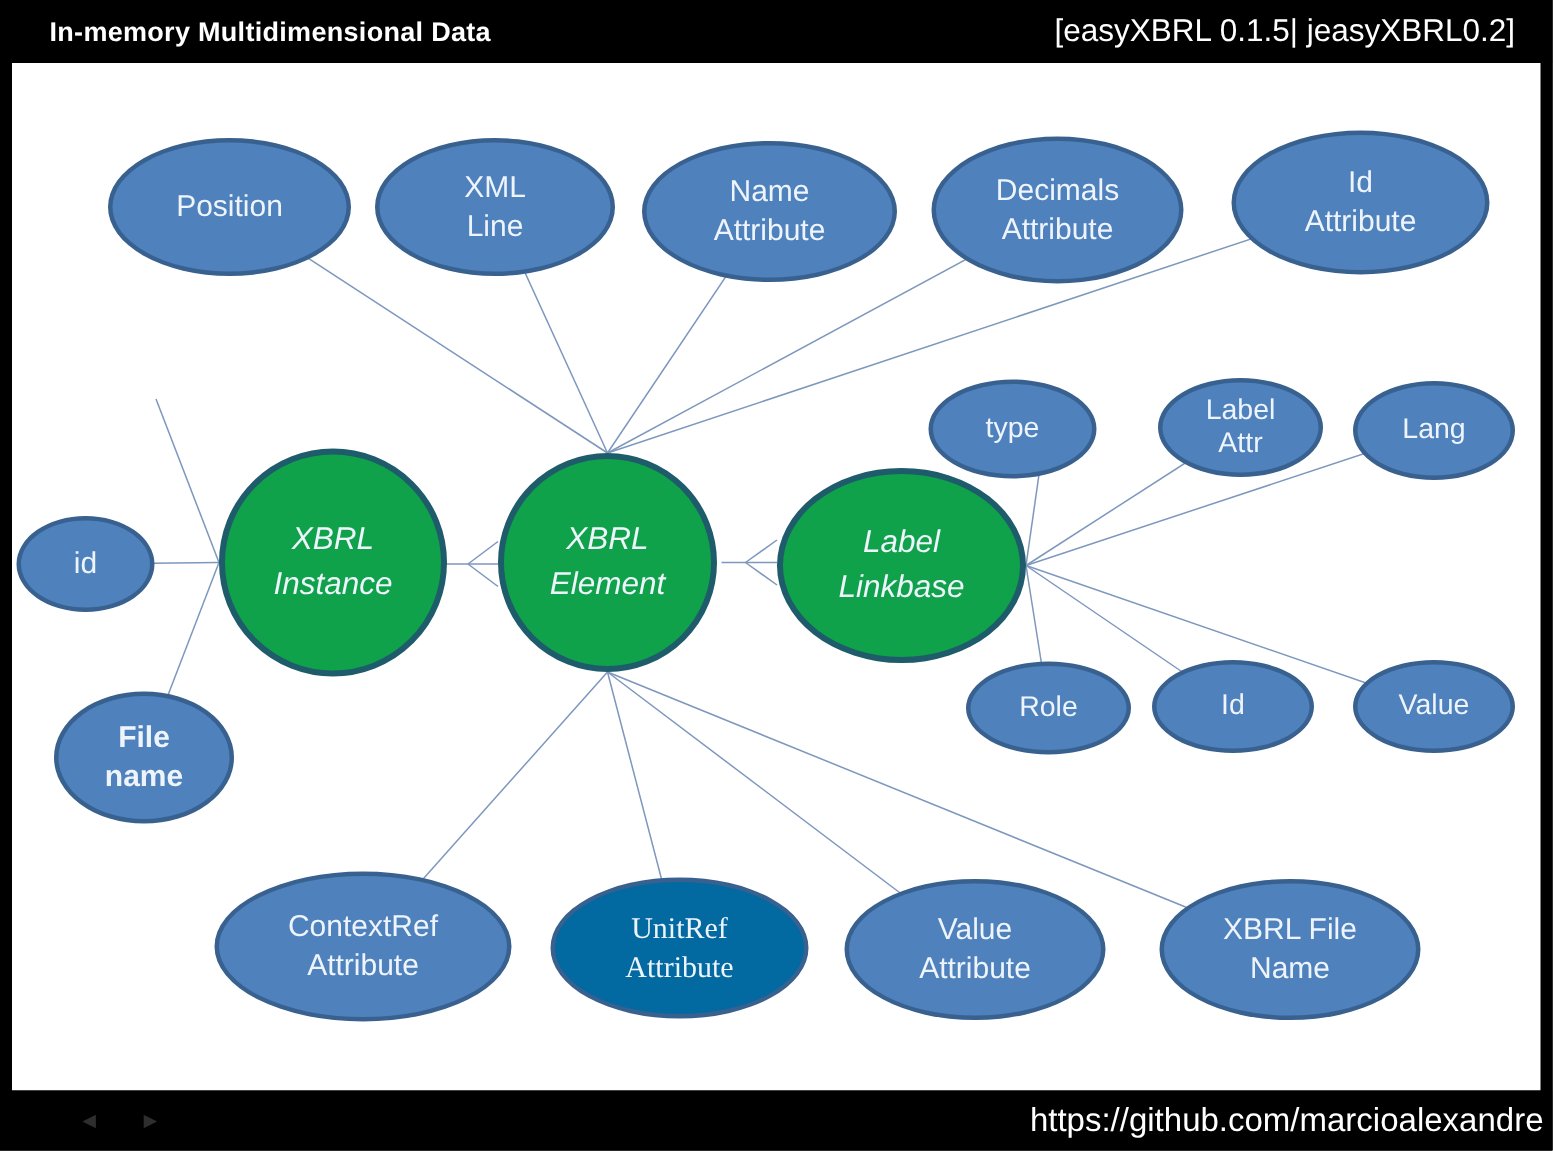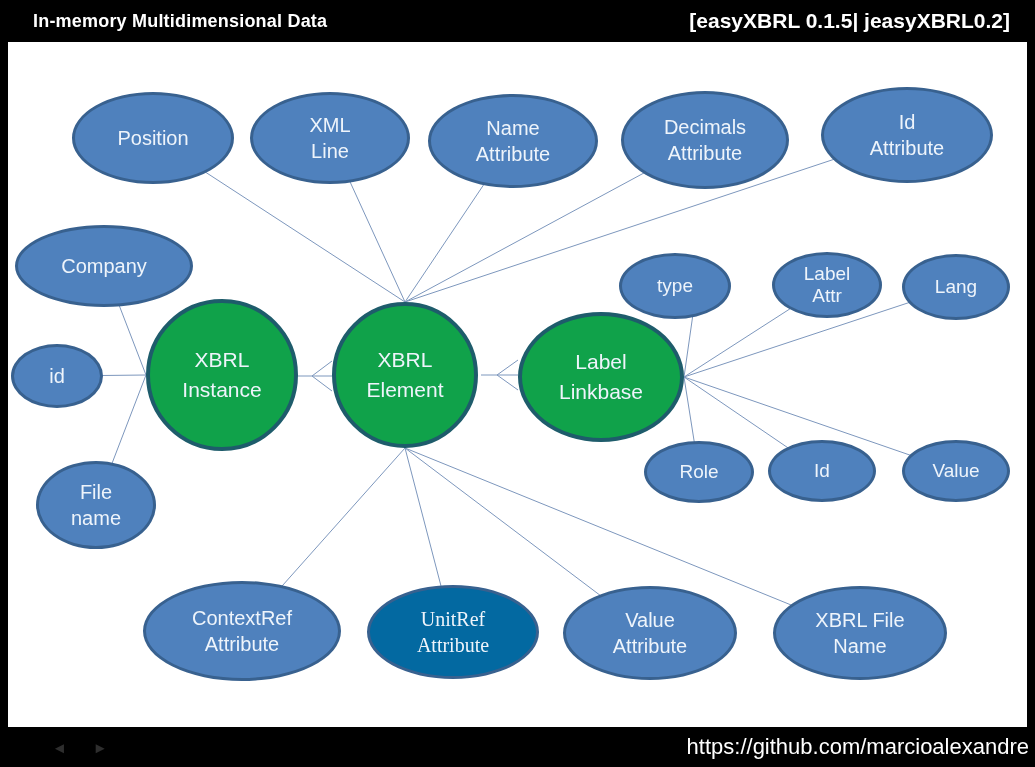--- a/index.html
+++ b/index.html
@@ -4,27 +4,27 @@
 <style>
   html,body{margin:0;padding:0;background:#000;}
   #stage{position:relative;width:1035px;height:767px;background:#000;overflow:hidden;
          font-family:"Liberation Sans",sans-serif;}
   #canvas{position:absolute;left:8px;top:42px;width:1019px;height:685px;background:#fff;z-index:0;}
   #edges-svg{position:absolute;left:0;top:0;width:1035px;height:767px;z-index:1;pointer-events:none;}
   #nodes-layer{position:absolute;left:0;top:0;width:1035px;height:767px;z-index:2;}
   .node{position:absolute;display:flex;align-items:center;justify-content:center;
         text-align:center;white-space:pre-line;color:#eef4fb;border-radius:50%;
         box-sizing:border-box;z-index:2;}
-  .entity{background:#10a24a;border:4px solid #f0abfc;font-size:21px;line-height:1.43;}
+  .entity{background:#10a24a;border:4px solid #f0abfc;font-size:21px;line-height:1.43;font-style:italic;}
   .attr{background:#4f81bd;border:3px solid #38618f;font-size:20px;line-height:1.32;}
   .attr-sm{background:#4f81bd;border:3px solid #38618f;font-size:19px;line-height:1.18;}
   #header-bar{position:absolute;left:0;top:0;width:1035px;height:42px;background:#000;z-index:3;
         display:flex;align-items:center;justify-content:space-between;color:#fff;}
   #header-title{margin-left:33px;font-size:18px;font-weight:bold;letter-spacing:0.2px;}
-  #header-version{margin-right:25px;font-size:21px;font-weight:bold;margin-left:19px;}
+  #header-version{margin-right:25px;font-size:21px;font-weight:normal;margin-left:19px;}
   #footer-bar{position:absolute;left:0;top:727px;width:1035px;height:40px;background:#000;z-index:3;
         color:#fff;}
   .footer-url{position:absolute;top:0;height:40px;display:flex;align-items:center;
         font-size:22px;z-index:2;}
   #footer-left{left:8px;}
   #footer-right{right:6px;}
   #nav-ghosts{position:absolute;left:52px;top:0;height:40px;display:flex;align-items:center;
         gap:26px;color:#2e2e2e;font-size:15px;z-index:1;}
 </style>
 </head>
@@ -70,23 +70,22 @@
 Linkbase</div>
       <div class="node attr" style="left: 72px; top: 92px; width: 162px; height: 92px; background: rgb(79, 129, 189); border-color: rgb(56, 97, 143); color: rgb(238, 244, 251);">Position</div>
       <div class="node attr" style="left: 250px; top: 92px; width: 160px; height: 92px; background: rgb(79, 129, 189); border-color: rgb(56, 97, 143); color: rgb(238, 244, 251);">XML
 Line</div>
       <div class="node attr" style="left: 428px; top: 94px; width: 170px; height: 94px; background: rgb(79, 129, 189); border-color: rgb(56, 97, 143); color: rgb(238, 244, 251);">Name
 Attribute</div>
       <div class="node attr" style="left: 621px; top: 91px; width: 168px; height: 98px; background: rgb(79, 129, 189); border-color: rgb(56, 97, 143); color: rgb(238, 244, 251); text-align: center;">Decimals
 Attribute</div>
       <div class="node attr" style="left: 821px; top: 87px; width: 172px; height: 96px; background: rgb(79, 129, 189); border-color: rgb(56, 97, 143); color: rgb(238, 244, 251);">Id
 Attribute</div>
-      <div class="node attr" style="left: 15px; top: 225px; width: 178px; height: 82px; background: rgb(79, 129, 189); border-color: rgb(56, 97, 143); color: rgb(238, 244, 251);">Company</div>
       <div class="node attr" style="left: 11px; top: 344px; width: 92px; height: 64px; background: rgb(79, 129, 189); border-color: rgb(56, 97, 143); color: rgb(238, 244, 251);">id</div>
-      <div class="node attr" style="left: 36px; top: 461px; width: 120px; height: 88px; background: rgb(79, 129, 189); border-color: rgb(56, 97, 143); color: rgb(238, 244, 251);">File
+      <div class="node attr" style="left: 36px; top: 461px; width: 120px; height: 88px; background: rgb(79, 129, 189); border-color: rgb(56, 97, 143); color: rgb(238, 244, 251); font-weight: bold;">File
 name</div>
       <div class="node attr-sm" style="left: 619px; top: 253px; width: 112px; height: 66px; background: rgb(79, 129, 189); border-color: rgb(56, 97, 143); color: rgb(238, 244, 251);">type</div>
       <div class="node attr-sm" style="left: 772px; top: 252px; width: 110px; height: 66px; background: rgb(79, 129, 189); border-color: rgb(56, 97, 143); color: rgb(238, 244, 251);">Label
 Attr</div>
       <div class="node attr-sm" style="left: 902px; top: 254px; width: 108px; height: 66px; background: rgb(79, 129, 189); border-color: rgb(56, 97, 143); color: rgb(238, 244, 251);">Lang</div>
       <div class="node attr-sm" style="left: 644px; top: 441px; width: 110px; height: 62px; background: rgb(79, 129, 189); border-color: rgb(56, 97, 143); color: rgb(238, 244, 251);">Role</div>
       <div class="node attr-sm" style="left: 768px; top: 440px; width: 108px; height: 62px; background: rgb(79, 129, 189); border-color: rgb(56, 97, 143); color: rgb(238, 244, 251);">Id</div>
       <div class="node attr-sm" style="left: 902px; top: 440px; width: 108px; height: 62px; background: rgb(79, 129, 189); border-color: rgb(56, 97, 143); color: rgb(238, 244, 251);">Value</div>
       <div class="node attr" style="left: 143px; top: 581px; width: 198px; height: 100px; background: rgb(79, 129, 189); border-color: rgb(56, 97, 143); color: rgb(238, 244, 251);">ContextRef
 Attribute</div>

